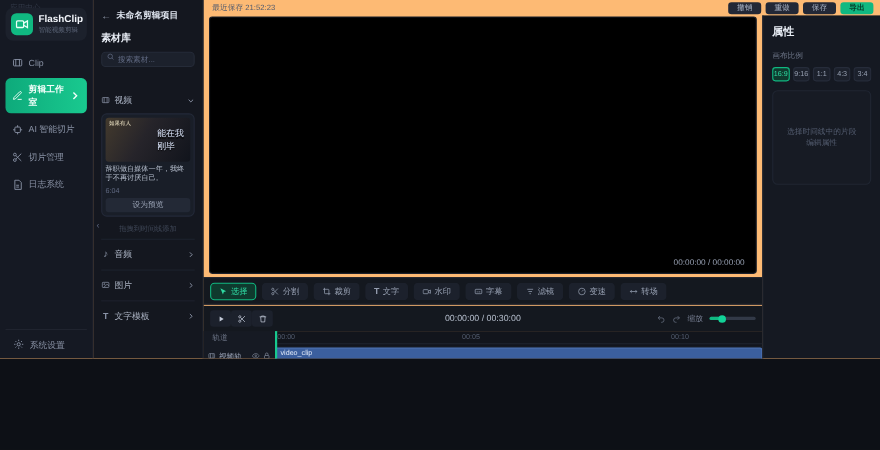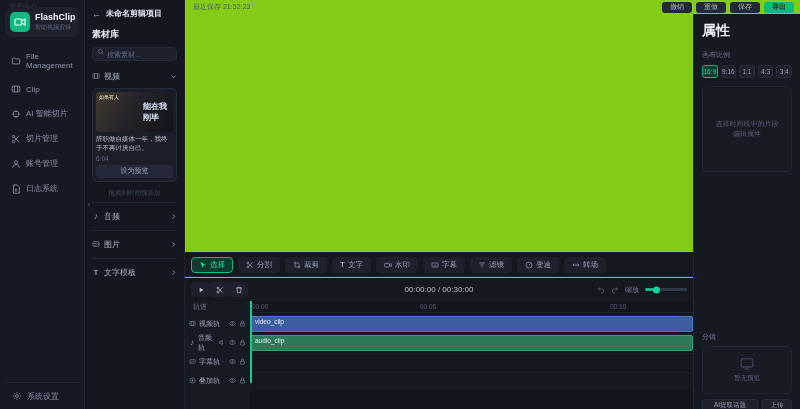--- a/index.html
+++ b/index.html
@@ -1,18 +1,18 @@
 <!DOCTYPE html>
 <html><head>
 <meta charset="utf-8">
 <style>
   * { margin:0; padding:0; box-sizing:border-box; }
   html,body { width:800px; height:409px; background:#0d1016; }
   body { font-family:"Liberation Sans", sans-serif; }
-  .stage { position:relative; width:800px; height:409px; background:#84cc16; overflow:hidden; color:#c6cddb; }
+  .stage { position:relative; width:800px; height:326px; background:#fdba74; overflow:hidden; color:#c6cddb; }
   svg { display:block; }
 
   
   .sidebar { position:absolute; left:0; top:0; width:85px; height:100%; background:#151923; border-right:1px solid #20242f; }
   .app-center { position:absolute; top:2px; left:9px; font-size:7px; color:#333a49; }
   .logo-card { position:relative; margin:7px 5px 0; background:#1c212c; border-radius:7px; padding:5px 5px; display:flex; align-items:center; gap:5px; }
   .logo-icon { width:20px; height:20px; border-radius:5px; background:#10b981; display:flex; align-items:center; justify-content:center; color:#eafff6; flex:none; }
   .logo-name { font-size:9px; font-weight:bold; color:#f2f5fa; line-height:1.2; }
   .logo-tag { font-size:6px; color:#5c6578; }
   .nav { margin-top:10px; display:flex; flex-direction:column; gap:4px; padding:0 5px; }
@@ -32,26 +32,26 @@
   .search svg { width:7px; height:7px; color:#5f6880; flex:none; }
   .search input { background:transparent; border:none; outline:none; width:100%; font-size:7px; color:#aab2c2; font-family:"Liberation Sans",sans-serif; }
   .search input::placeholder { color:#5f6880; }
   .section-row { display:flex; align-items:center; gap:4px; height:20px; font-size:8px; color:#aab2c2; cursor:pointer; }
   .section-row svg { width:8px; height:8px; color:#8a93a6; flex:none; }
   .section-row .chev { margin-left:auto; color:#5f6880; }
   .section-row .chev svg { width:7px; height:7px; }
   .section-row.bordered { border-top:1px solid #1d222d; height:28px; }
   .music-glyph { font-size:9px; color:#8a93a6; width:8px; text-align:center; }
   .t-glyph { font-size:8px; color:#8a93a6; width:8px; text-align:center; font-weight:bold; }
-  .vid-section { margin-top:5px; }
+  .vid-section { margin-top:20px; }
 
   .card { background:#191e28; border:1px solid #232938; border-radius:5px; padding:3px; margin-top:2px; cursor:pointer; }
   .thumb { height:40px; border-radius:3px; background:linear-gradient(120deg,#433a2d 0%,#26242a 45%,#11141c 100%); position:relative; overflow:hidden; }
   .thumb-line1 { position:absolute; top:2px; left:3px; font-size:5px; color:#efe6c7; }
-  .thumb-line2 { position:absolute; top:9px; left:3px; font-size:8px; font-weight:bold; color:#dfe9ff; text-shadow:0 1px 1px #000;padding-left:44px; }
+  .thumb-line2 { position:absolute; top:9px; left:3px; font-size:8px; font-weight:normal; color:#dfe9ff; text-shadow:0 1px 1px #000;padding-left:44px; }
   .card-title { font-size:6.5px; color:#b8c0cf; margin-top:3px; line-height:1.35; }
   .card-dur { font-size:6.5px; color:#5f6880; margin-top:2px; }
   .card-btn { margin-top:3px; background:#232936; border-radius:3px; height:13px; display:flex; align-items:center; justify-content:center; font-size:7px; color:#9aa3b5; cursor:pointer; }
   .drag-hint { margin-top:7px; margin-bottom:4px; text-align:center; font-size:6.5px; color:#3f4757; }
   .collapse-tab { position:absolute; left:0px; top:196px; width:8px; height:16px; display:flex; align-items:center; justify-content:center; color:#5f6880; font-size:8px; cursor:pointer; }
 
   
   .topstrip { position:absolute; left:185px; top:0; right:0; height:14px; display:flex; align-items:center; padding:0 6px; }
   .saved { font-size:7px; color:#525b6e; margin-left:2px; }
   .top-buttons { margin-left:auto; display:flex; gap:4px; }
@@ -95,21 +95,21 @@
   .th-icons { margin-left:auto; display:flex; gap:3px; color:#5f6880; }
   .th-icons svg { width:7px; height:7px; cursor:pointer; }
   .track-lane { flex:1; position:relative; background:#14181f; border-top:1px solid #1a1f29; }
   .clip { position:absolute; left:0; top:0; bottom:0; right:0; border-radius:2px; font-size:6.5px; padding:1px 4px; cursor:grab; }
   .clip.video { background:#3b5f9e; border:1px solid #4d74b8; color:#e3ebfa; }
   .clip.audio { background:#2d7a58; border:1px solid #3a9a70; color:#ddf3e8; }
   .playhead { position:absolute; left:65px; top:0; width:2px; height:82px; background:#17c98f; z-index:5; }
 
   
   .rightpanel { position:absolute; left:693px; top:14px; right:0; bottom:0; background:#151922; border-left:1px solid #20242f; padding:8px 8px; }
-  .props-title { font-size:14px; font-weight:bold; color:#e8edf5; }
+  .props-title { font-size:10px; font-weight:bold; color:#e8edf5; }
   .ratio-label { margin-top:10px; font-size:7px; color:#6b7385; }
   .ratios { display:flex; gap:3px; margin-top:5px; }
   .ratio { flex:1; height:13px; border-radius:3px; background:#1c212c; border:1px solid #262c3a; color:#97a0b2; font-size:6.5px; display:flex; align-items:center; justify-content:center; cursor:pointer; }
   .ratio.active { background:#0f3a2e; border-color:#10b981; color:#2fd9a2; }
   .hint-box { margin-top:8px; height:86px; background:#171b24; border:1px solid #202632; border-radius:5px; display:flex; align-items:center; justify-content:center; text-align:center; font-size:7px; color:#545d70; padding:0 10px; }
   .story-label { margin-top:160px; font-size:7px; color:#6b7385; }
   .preview-box { margin-top:4px; height:48px; background:#171b24; border:1px solid #202632; border-radius:5px; display:flex; flex-direction:column; align-items:center; justify-content:center; gap:3px; color:#3f4757; }
   .preview-box svg { width:14px; height:14px; }
   .ph-text { font-size:6.5px; color:#545d70; }
   .rp-buttons { display:flex; gap:4px; margin-top:5px; }
@@ -132,52 +132,51 @@
       </div>
       <div>
         <div class="logo-name">FlashClip</div>
         <div class="logo-tag">智能视频剪辑</div>
       </div>
     </div>
 
     <div class="nav">
       <div class="nav-item">
         <svg viewBox="0 0 24 24" fill="none" stroke="currentColor" stroke-width="2">
-            <path d="M3 7a2 2 0 012-2h4l2 2h8a2 2 0 012 2v8a2 2 0 01-2 2H5a2 2 0 01-2-2z"></path>
-          </svg>
-        <span>File Management</span>
-      </div>
-      <div class="nav-item">
-        <svg viewBox="0 0 24 24" fill="none" stroke="currentColor" stroke-width="2">
             <rect x="3" y="5" width="18" height="14" rx="2"></rect>
             <path d="M8 5v14M16 5v14"></path>
           </svg>
         <span>Clip</span>
+      </div>
+      <div class="nav-item active">
+        <svg viewBox="0 0 24 24" fill="none" stroke="currentColor" stroke-width="2">
+            <path d="M12 20h9"></path>
+            <path d="M16.5 3.5a2.1 2.1 0 013 3L7 19l-4 1 1-4z"></path>
+          </svg>
+        <span>剪辑工作室</span>
+        <span class="chev">
+            <svg width="7" height="7" viewBox="0 0 24 24" fill="none" stroke="currentColor" stroke-width="3">
+              <path d="M9 5l7 7-7 7"></path>
+            </svg>
+          </span>
       </div>
       <div class="nav-item">
         <svg viewBox="0 0 24 24" fill="none" stroke="currentColor" stroke-width="2">
             <rect x="6" y="6" width="12" height="12" rx="2"></rect>
             <path d="M12 2v4M12 18v4M2 12h4M18 12h4"></path>
           </svg>
         <span>AI 智能切片</span>
       </div>
       <div class="nav-item">
         <svg viewBox="0 0 24 24" fill="none" stroke="currentColor" stroke-width="2">
             <circle cx="6" cy="6" r="3"></circle>
             <circle cx="6" cy="18" r="3"></circle>
             <path d="M8.5 8.5L20 20M8.5 15.5L20 4"></path>
           </svg>
         <span>切片管理</span>
-      </div>
-      <div class="nav-item">
-        <svg viewBox="0 0 24 24" fill="none" stroke="currentColor" stroke-width="2">
-            <circle cx="12" cy="8" r="4"></circle>
-            <path d="M4 21a8 8 0 0116 0"></path>
-          </svg>
-        <span>账号管理</span>
       </div>
       <div class="nav-item">
         <svg viewBox="0 0 24 24" fill="none" stroke="currentColor" stroke-width="2">
             <path d="M6 2h9l5 5v15H6z"></path>
             <path d="M9 13h6M9 17h6"></path>
           </svg>
         <span>日志系统</span>
       </div>
     </div>
 
@@ -266,20 +265,23 @@
   <div class="topstrip">
     <span class="saved">最近保存 21:52:23</span>
     <div class="top-buttons">
       <div class="tbtn">撤销</div>
       <div class="tbtn">重做</div>
       <div class="tbtn">保存</div>
       <div class="tbtn primary">导出</div>
     </div>
   </div>
 
+  <div class="preview">
+    <div class="preview-tc">00:00:00 / 00:00:00</div>
+  </div>
 
   <div class="toolbar">
     <div class="tool active">
       <svg viewBox="0 0 24 24" fill="currentColor">
           <path d="M4 3l7 17 2.5-6.5L20 11z"></path>
         </svg>
       <span>选择</span>
     </div>
     <div class="tool">
       <svg viewBox="0 0 24 24" fill="none" stroke="currentColor" stroke-width="2">

